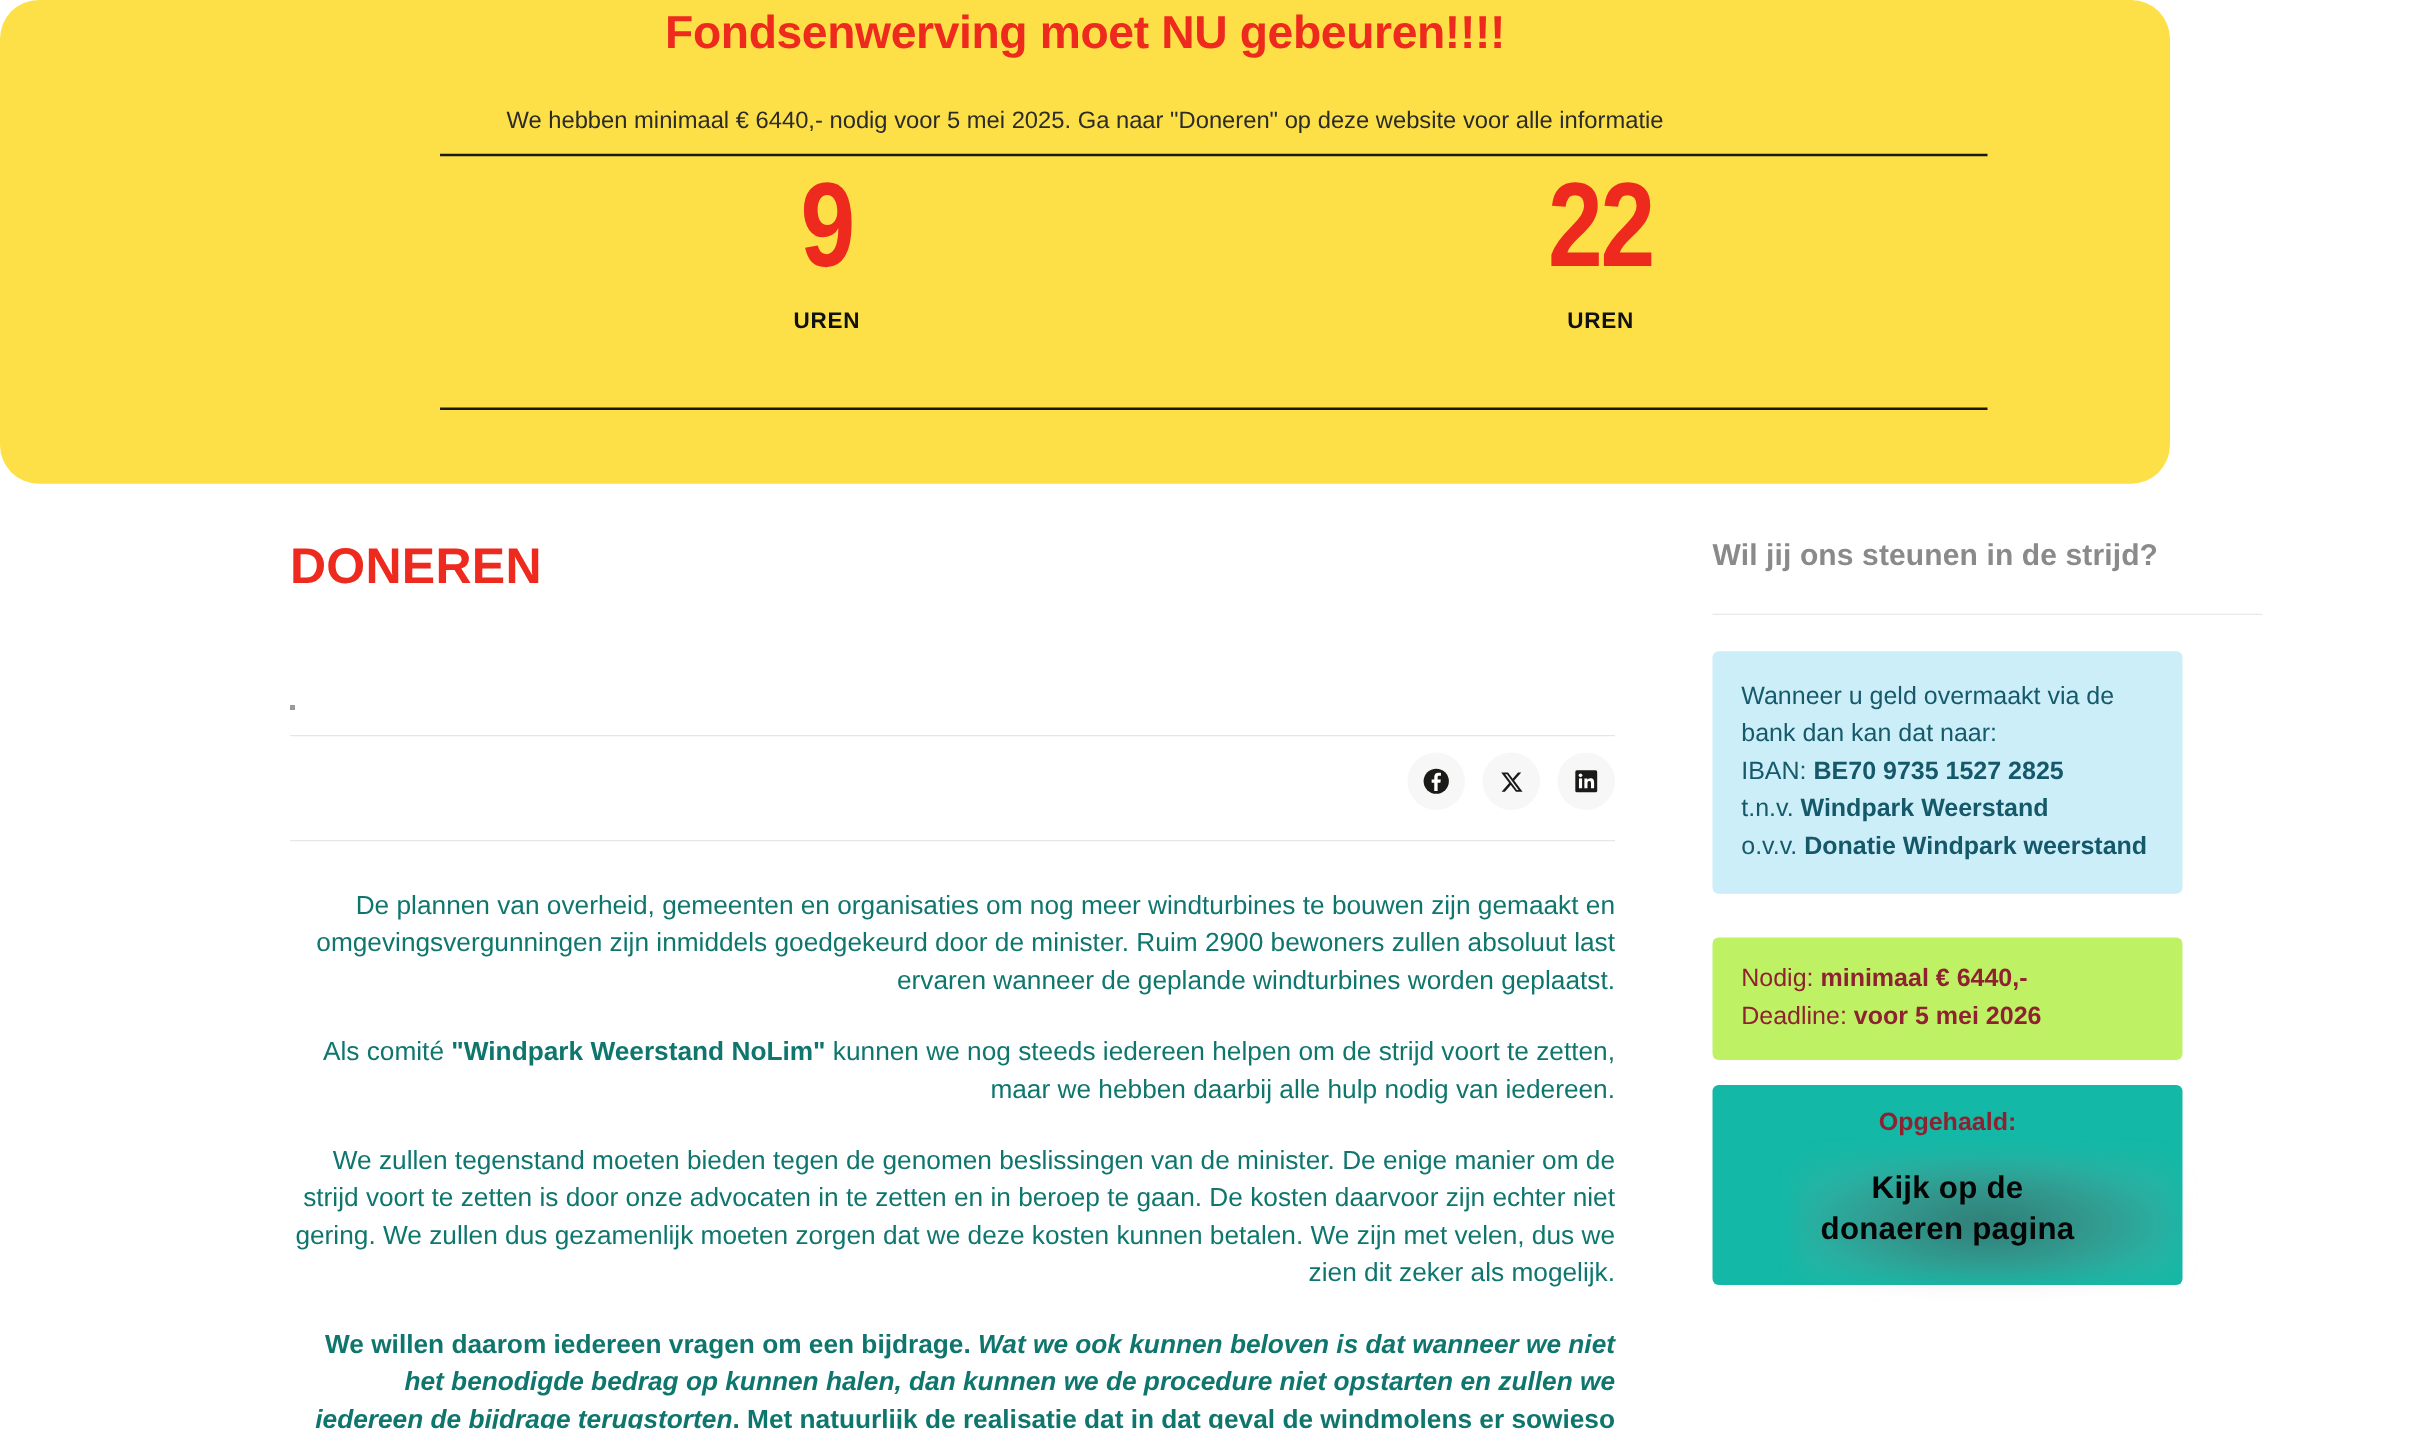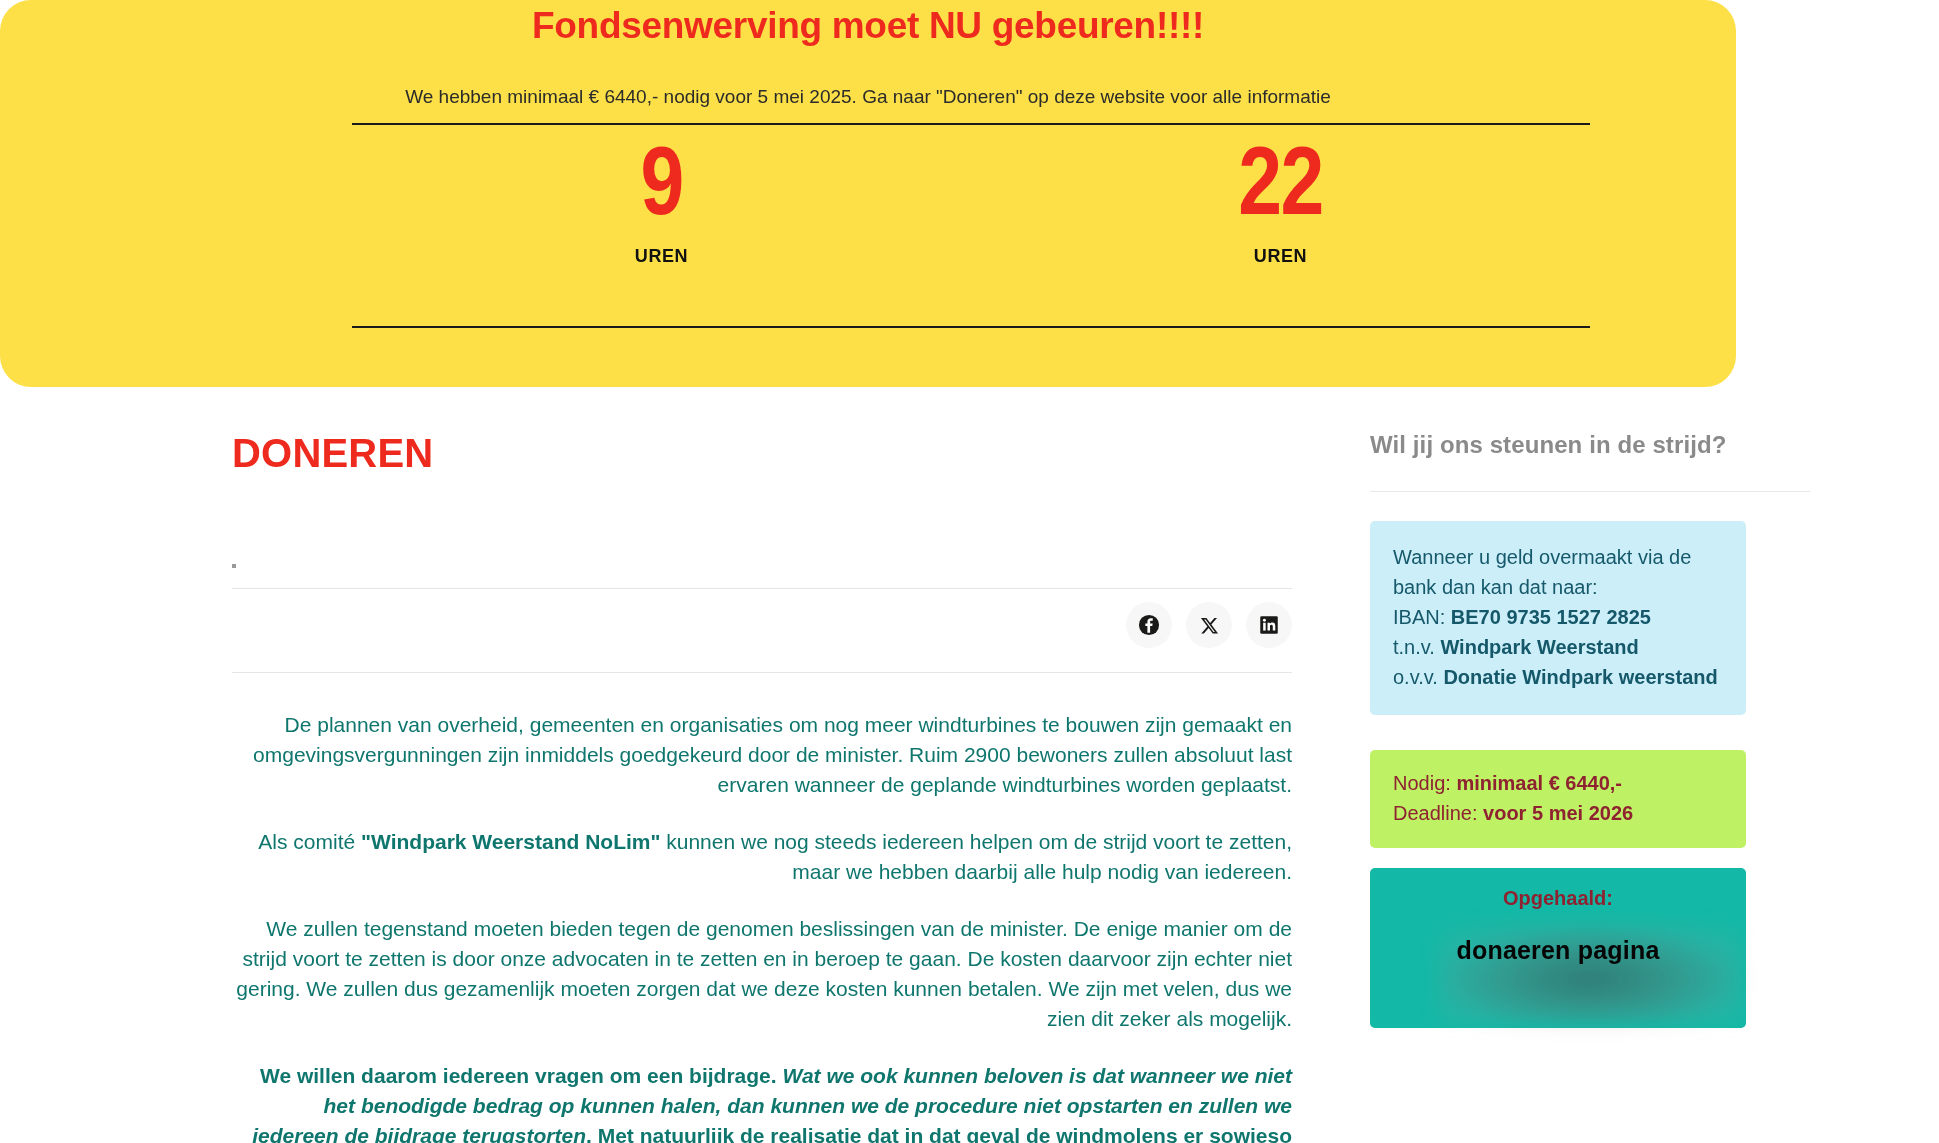--- a/index.html
+++ b/index.html
@@ -272,16 +272,17 @@
 
   <div class="box box-pink">
     <div><span>Nodig: </span><b>minimaal € 6440,-</b></div>
     <div><span>Deadline: </span><b>voor 5 mei 2026</b></div>
   </div>
 
   <div class="box box-raised">
     <div class="raised-label">Opgehaald:</div>
     <div class="blur-patch"></div>
     <div class="raised-value">
+      <div>Kijk op de</div>
       <div>donaeren pagina</div>
     </div>
   </div>
 </div>
 
 </body></html>

